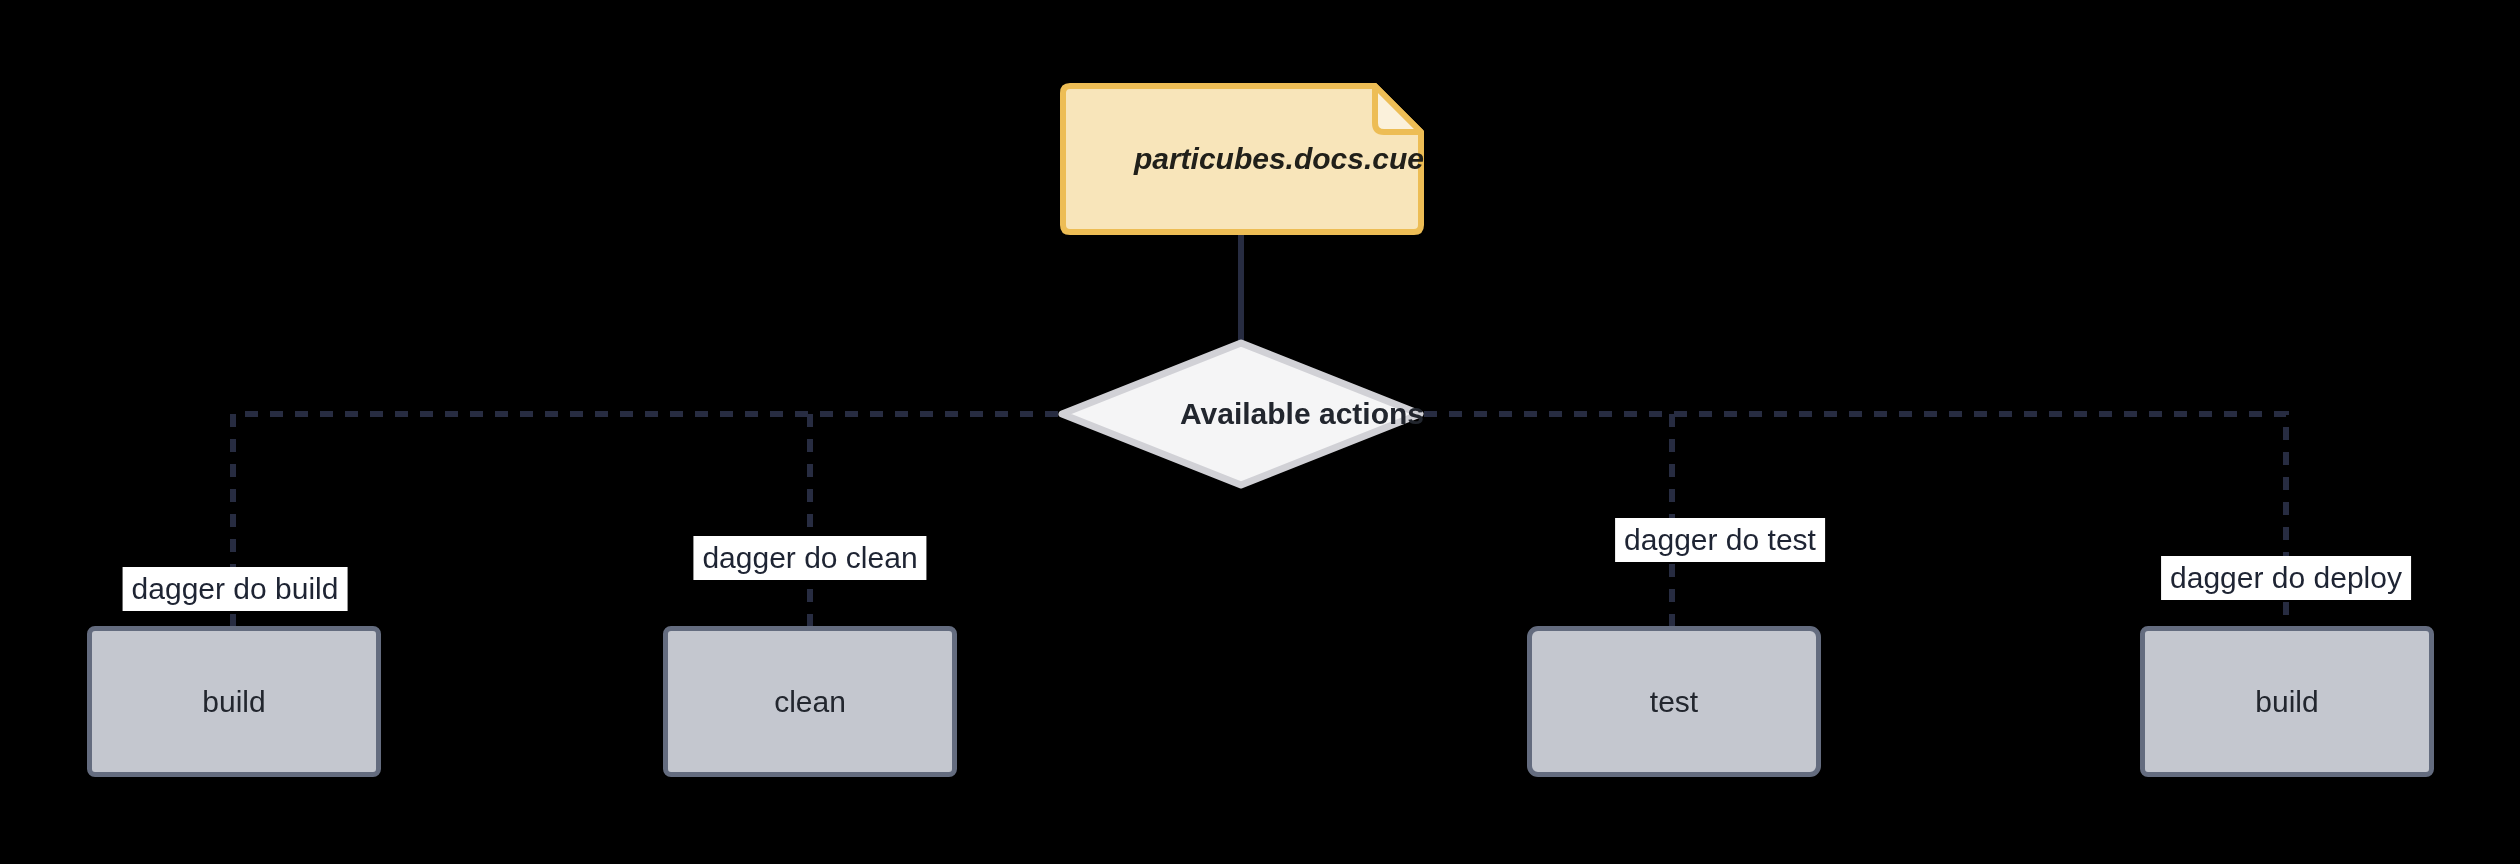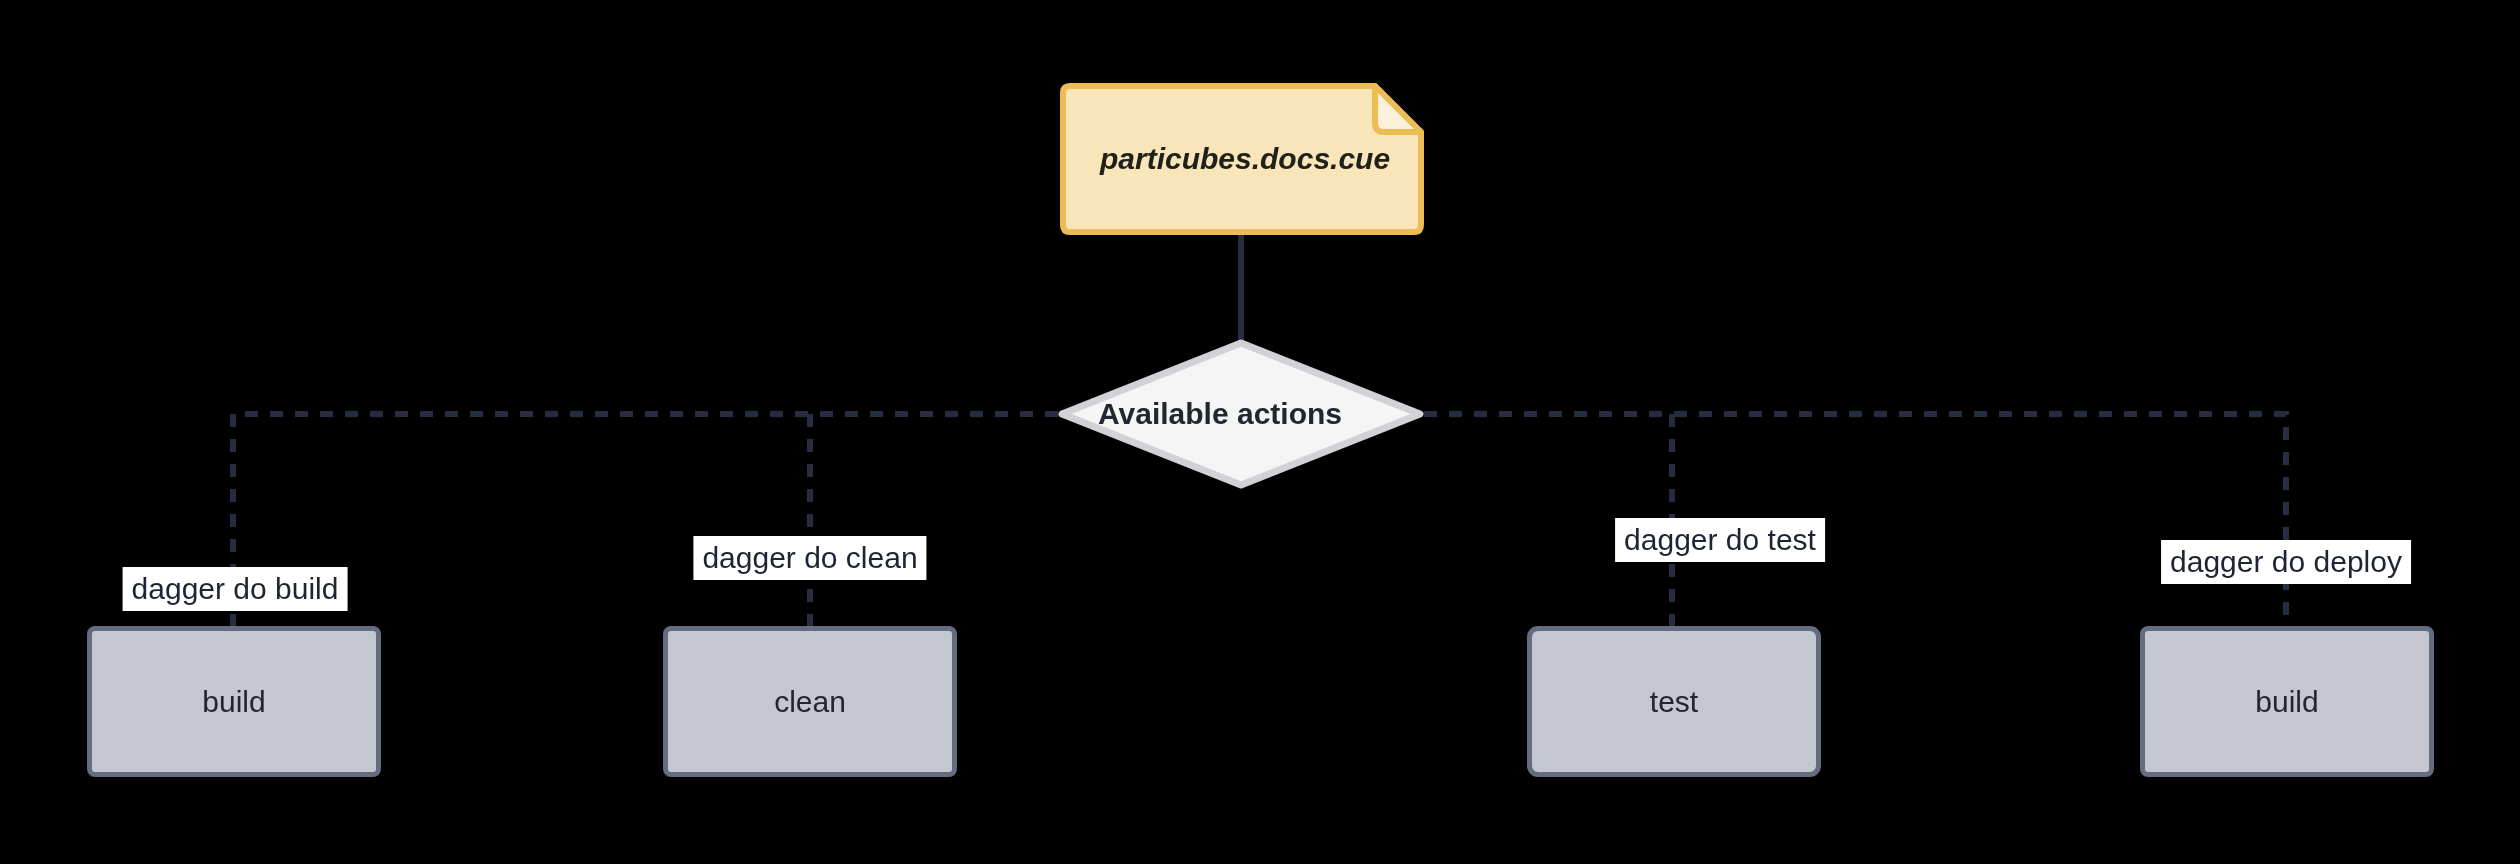--- a/index.html
+++ b/index.html
@@ -45,21 +45,21 @@
   .edge-dashed {
     stroke: var(--edge-color);
     stroke-width: 6;
     fill: none;
     stroke-dasharray: 13 12;
   }
   .node {
     position: absolute;
     display: flex;
     align-items: center;
-    justify-content: flex-start;
+    justify-content: flex-end;
     padding-left: 40px;
   }
   .node > svg.shape {
     position: absolute;
     inset: 0;
     width: 100%;
     height: 100%;
   }
   .node .node-label {
     position: relative;
@@ -140,20 +140,20 @@
   <div class="node diamond" style="left:1058px; top:339px; width:366px; height:150px;font-weight:bold;">
     <svg class="shape" viewBox="0 0 366 150" preserveAspectRatio="none">
       <polygon class="diamond-shape" points="183,4 362,75 183,146 4,75"></polygon>
     </svg>
     <span class="node-label">Available actions</span>
   </div>
 
   <div class="edge-label" style="left:235px;  top:535px;margin-top:32px;">dagger do build</div>
   <div class="edge-label" style="left:810px;  top:536px;">dagger do clean</div>
   <div class="edge-label" style="left:1720px; top:518px;">dagger do test</div>
-  <div class="edge-label" style="left:2286px; top:540px;text-align:right;">dagger do deploy</div>
+  <div class="edge-label" style="left:2286px; top:556px;text-align:right;">dagger do deploy</div>
 
   <div class="action-box" style="left:87px;   top:626px;">build</div>
   <div class="action-box" style="left:663px;  top:626px;">clean</div>
   <div class="action-box" style="left:1527px; top:626px;border-radius:11px;">test</div>
   <div class="action-box" style="left:2140px; top:626px;">build</div>
 
 </div>
 
 </body></html>

